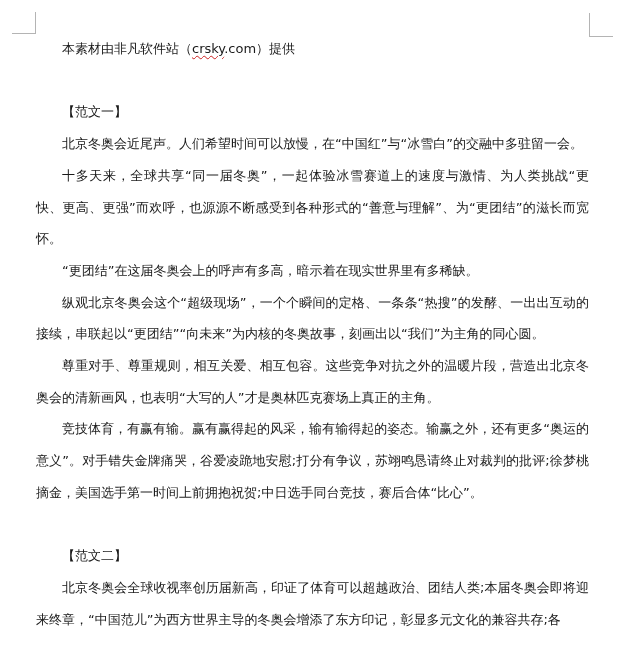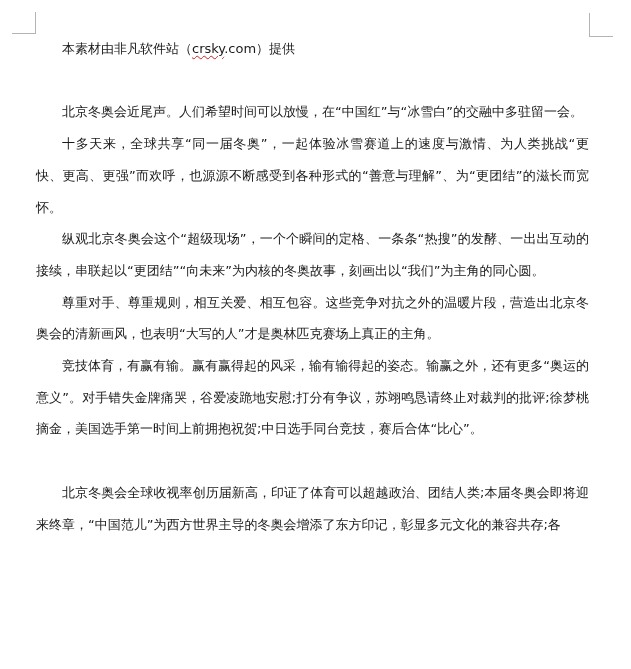--- a/index.html
+++ b/index.html
@@ -76,26 +76,29 @@
 
   <div class="cropmark tl"></div>
   <div class="cropmark tr"></div>
 
   <div class="content">
 
     <p class="para"><span>本素材由非凡软件站（</span><span class="misspell">crsky</span><span>.com</span><span>）提供</span></p>
 
     <div class="blank"></div>
 
+    <h2>【范文一】</h2>
 
     <p class="para">北京冬奥会近尾声。人们希望时间可以放慢，在“中国红”与“冰雪白”的交融中多驻留一会。</p>
     <p class="para">十多天来，全球共享“同一届冬奥”，一起体验冰雪赛道上的速度与激情、为人类挑战“更快、更高、更强”而欢呼，也源源不断感受到各种形式的“善意与理解”、为“更团结”的滋长而宽怀。</p>
+    <p class="para">“更团结”在这届冬奥会上的呼声有多高，暗示着在现实世界里有多稀缺。</p>
     <p class="para">纵观北京冬奥会这个“超级现场”，一个个瞬间的定格、一条条“热搜”的发酵、一出出互动的接续，串联起以“更团结”“向未来”为内核的冬奥故事，刻画出以“我们”为主角的同心圆。</p>
     <p class="para">尊重对手、尊重规则，相互关爱、相互包容。这些竞争对抗之外的温暖片段，营造出北京冬奥会的清新画风，也表明“大写的人”才是奥林匹克赛场上真正的主角。</p>
     <p class="para">竞技体育，有赢有输。赢有赢得起的风采，输有输得起的姿态。输赢之外，还有更多“奥运的意义”。对手错失金牌痛哭，谷爱凌跪地安慰;打分有争议，苏翊鸣恳请终止对裁判的批评;徐梦桃摘金，美国选手第一时间上前拥抱祝贺;中日选手同台竞技，赛后合体“比心”。</p>
 
     <div class="blank"></div>
 
+    <h2>【范文二】</h2>
 
     <p class="para">北京冬奥会全球收视率创历届新高，印证了体育可以超越政治、团结人类;本届冬奥会即将迎来终章，“中国范儿”为西方世界主导的冬奥会增添了东方印记，彰显多元文化的兼容共存;各</p>
 
   </div>
 </div>
 
 </body></html>

